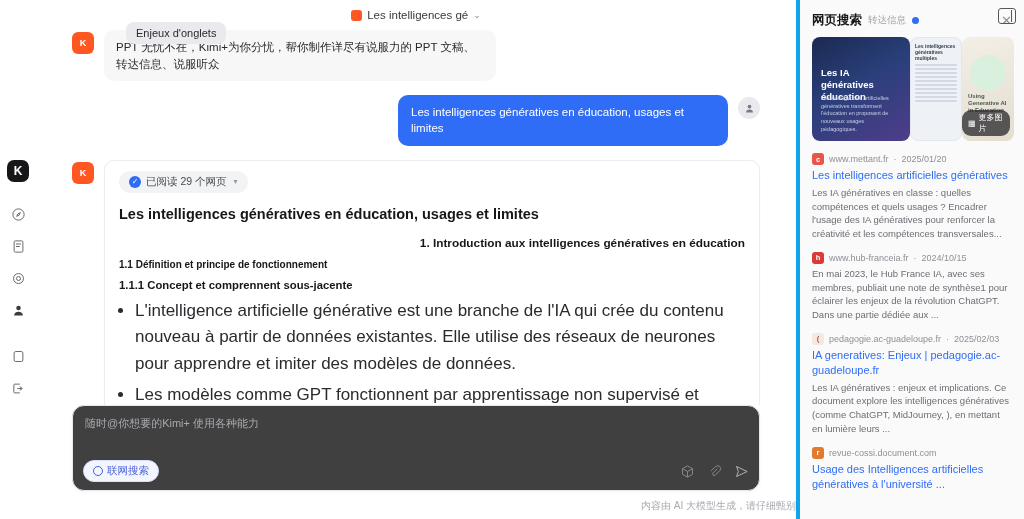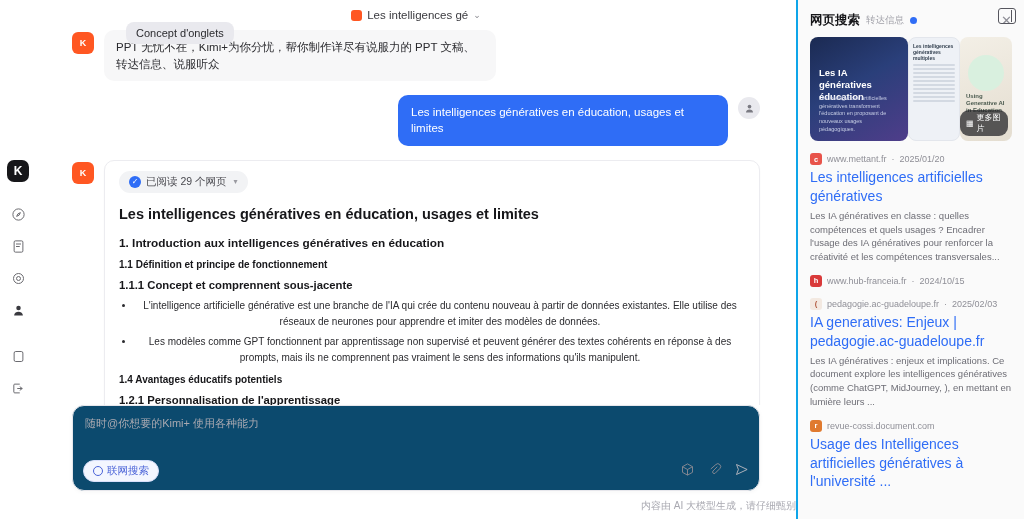--- a/index.html
+++ b/index.html
@@ -107,54 +107,54 @@
     background: #f2f3f5; border-radius: 13px; padding: 4px 10px;
     font-size: 10.5px; color: #4a4a50; margin-bottom: 8px;
   }
   .read-pill .tick {
     width: 12px; height: 12px; border-radius: 50%; background: #2f6df6; color: #fff;
     font-size: 8px; display: flex; align-items: center; justify-content: center;
   }
   .read-pill .chev2 { font-size: 8px; color: #9a9aa1; margin-left: 2px; }
 
   .ans-h1 { font-size: 14.5px; font-weight: bold; line-height: 1.35; margin: 4px 0 12px 0; color: #17171a; }
-  .ans-h2 { font-size: 11.8px; font-weight: bold; margin: 10px 0 8px; color: #17171a; }
+  .ans-h2 { font-size: 11.8px; font-weight: bold; margin: 10px 0 8px; color: #17171a; text-align: right; }
   .ans-h3 { font-size: 10px; font-weight: bold; margin: 9px 0 7px; color: #17171a; }
   .ans-h4 { font-size: 11.3px; font-weight: bold; margin: 9px 0 7px; color: #17171a; }
   .ans-ul { margin: 4px 0 4px 0; padding-left: 16px; }
-  .ans-ul li { font-size: 10px; line-height: 1.55; color: #2b2b2f; margin-bottom: 5px; text-align: center; }
+  .ans-ul li { font-size: 17px; line-height: 1.55; color: #2b2b2f; margin-bottom: 5px; }
 
   
   .composer-wrap { flex: none; padding: 0 36px 4px 36px; }
   .composer {
-    border: 1px solid #e7e7ec; border-radius: 12px; background: #0c4a6e;
+    border: 1px solid #e7e7ec; border-radius: 12px; background: #404040;
     padding: 10px 12px 8px 12px; position: relative; height: 86px;
     box-shadow: 0 1px 4px rgba(0,0,0,.04);
   }
   .composer-placeholder { font-size: 11px; color: #a8a8b0; }
   .composer-bottom {
     position: absolute; left: 10px; right: 10px; bottom: 8px;
-    display: flex; align-items: center; justify-content: space-between; gap: 24px;
+    display: flex; align-items: flex-end; justify-content: space-between; gap: 24px;
   }
   .net-chip {
     display: inline-flex; align-items: center; gap: 4px;
     border: 1px solid #d9e0fb; background: #f3f6ff; color: #4a63d8;
     border-radius: 12px; padding: 3px 9px; font-size: 10.5px;
   }
   .net-chip .globe { width: 10px; height: 10px; border-radius: 50%; border: 1.2px solid #4a63d8; }
   .composer-actions { display: flex; align-items: center; gap: 12px; color: #8a8a92; }
   .composer-actions svg { width: 15px; height: 15px; fill: none; stroke: currentColor; stroke-width: 1.5; }
   .send-btn { color: #b6b6be; }
 
   .footer-note { flex: none; text-align: right; font-size: 10px; color: #a9a9b1; padding: 4px 0 6px; }
 
   
   .right {
     position: absolute; right: 0; top: 0; bottom: 0; width: 228px;
-    background: #fafafa; border-left: 2px solid #0ea5e9;
+    background: #fafafa; border-left: 4px solid #0ea5e9;
     display: flex; flex-direction: column;
   }
   .right-head {
     display: flex; align-items: center; gap: 6px;
     padding: 12px 12px 8px 12px; flex: none;
   }
   .right-title { font-size: 12.5px; font-weight: bold; color: #17171a; }
   .right-sub { font-size: 9.5px; color: #a0a0a8; }
   .right-blue-dot { width: 7px; height: 7px; border-radius: 50%; background: #2f6df6; }
   .right-close { margin-left: auto; color: #8e8e96; font-size: 13px; }
@@ -189,21 +189,21 @@
   }
 
   .result { margin-bottom: 11px; }
   .result-src { display: flex; align-items: center; gap: 5px; margin-bottom: 3px; }
   .favicon {
     width: 12px; height: 12px; border-radius: 3px; flex: none;
     display: flex; align-items: center; justify-content: center;
     font-size: 7.5px; font-weight: bold; color: #fff;
   }
   .src-text { font-size: 9px; color: #8f8f97; }
-  .result-title { font-size: 14px; color: #2f6df6; line-height: 1.35; margin-bottom: 3px; }
+  .result-title { font-size: 11px; color: #2f6df6; line-height: 1.35; margin-bottom: 3px; }
   .result-snippet { font-size: 9.5px; color: #6d6d75; line-height: 1.45; }
 
   
   .panel-toggle {
     position: absolute; right: 8px; top: 8px; width: 18px; height: 16px;
     border: 1.4px solid #56565e; border-radius: 3px; z-index: 9;
   }
   .panel-toggle:after {
     content: ""; position: absolute; right: 3px; top: 1px; bottom: 1px;
     width: 1.4px; background: #56565e;
@@ -272,21 +272,21 @@
   <div class="center">
 
     <div class="topbar">
       <div class="topbar-title">
         <span class="dot"></span>
         <span>Les intelligences gé</span>
         <span class="chev">⌄</span>
       </div>
     </div>
 
-    <div class="badge-tooltip">Concept d'onglets</div>
+    <div class="badge-tooltip">Enjeux d'onglets</div>
 
     <div class="scroll-area">
 
       <div class="msg-row">
         <div class="avatar-sq">K</div>
         <div class="bubble-assistant">PPT 无忧不在，Kimi+为你分忧，帮你制作详尽有说服力的 PPT 文稿、转达信息、说服听众</div>
       </div>
 
       <div class="msg-row row-user">
         <div class="bubble-user">Les intelligences génératives  en éducation, usages et limites</div>
@@ -412,20 +412,21 @@
         <div class="result-snippet">Les IA génératives en classe : quelles compétences et quels usages ? Encadrer l'usage des IA génératives pour renforcer la créativité et les compétences transversales...</div>
       </div>
 
       <div class="result">
         <div class="result-src">
           <span class="favicon" style="background:#d93a3a">h</span>
           <span class="src-text">www.hub-franceia.fr</span>
           <span class="src-text">·</span>
           <span class="src-text">2024/10/15</span>
         </div>
+        <div class="result-snippet">En mai 2023, le Hub France IA, avec ses membres, publiait une note de synthèse1 pour éclairer les enjeux de la révolution ChatGPT. Dans une partie dédiée aux ...</div>
       </div>
 
       <div class="result">
         <div class="result-src">
           <span class="favicon" style="background:#f3e9e1;color:#b0553a">(</span>
           <span class="src-text">pedagogie.ac-guadeloupe.fr</span>
           <span class="src-text">·</span>
           <span class="src-text">2025/02/03</span>
         </div>
         <div class="result-title">IA generatives: Enjeux | pedagogie.ac-guadeloupe.fr</div>

